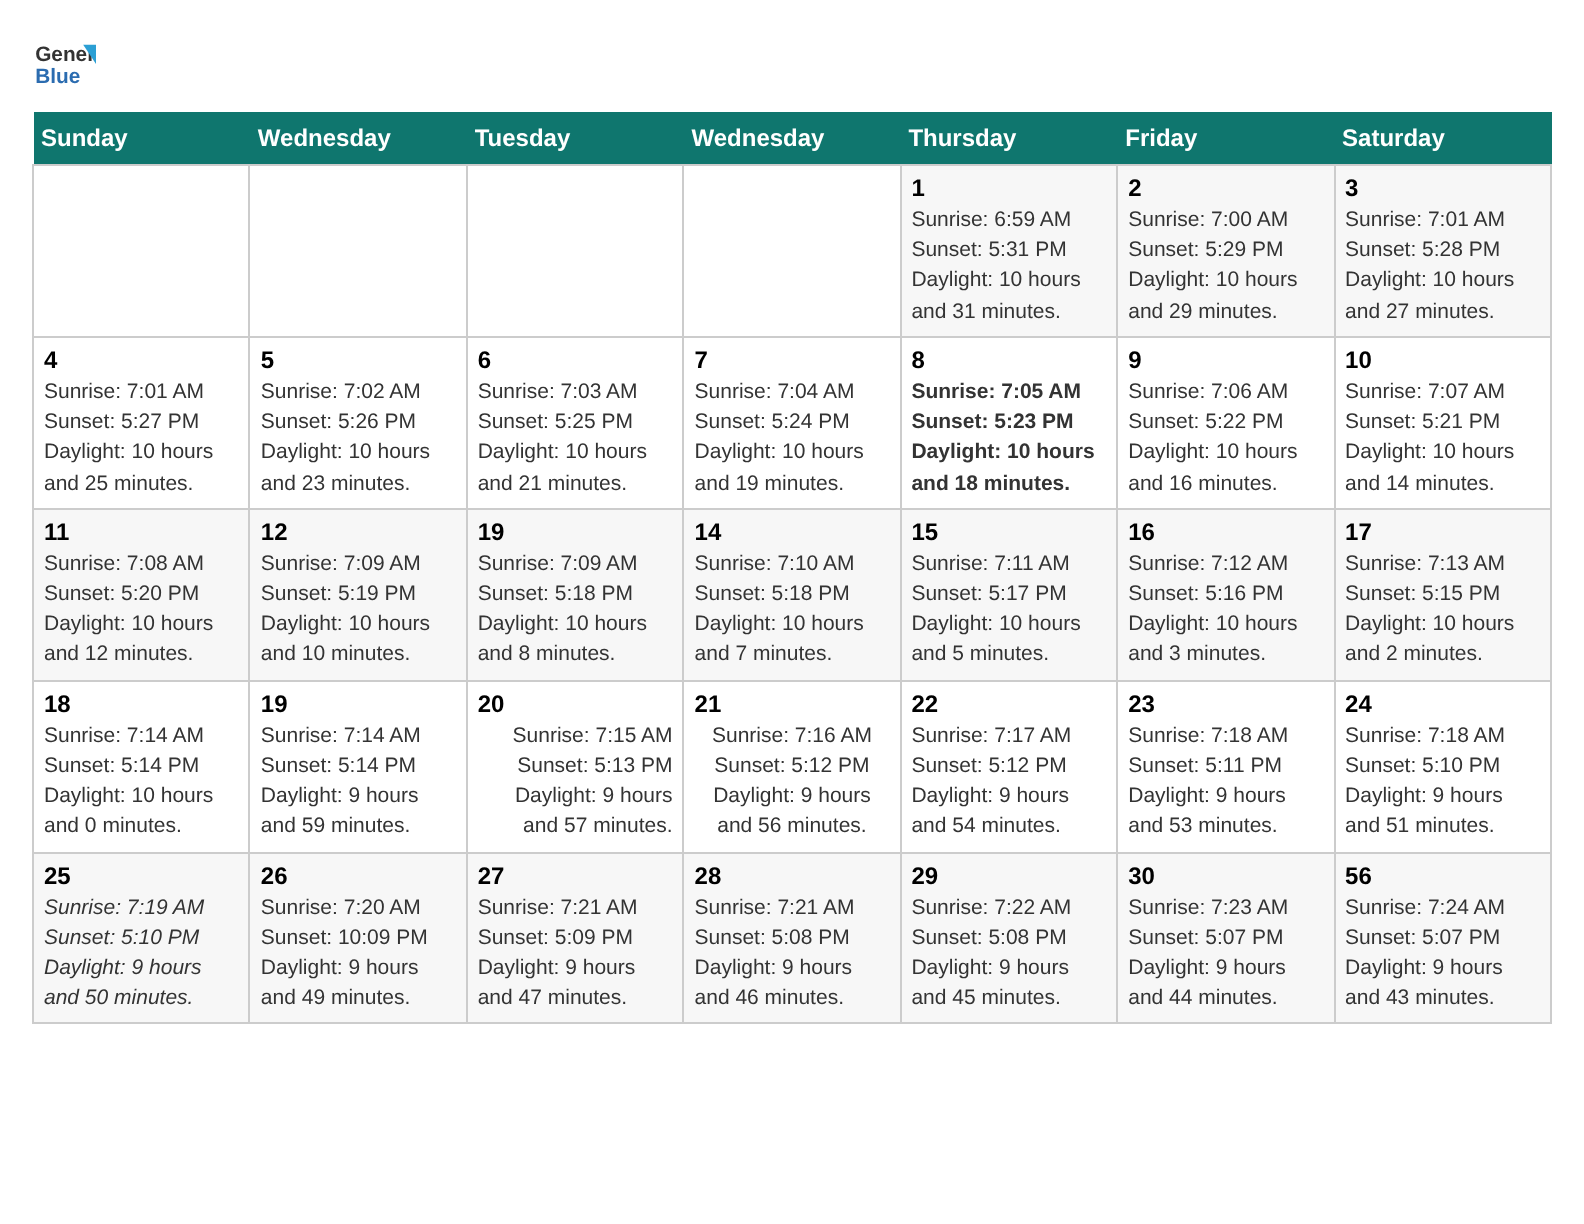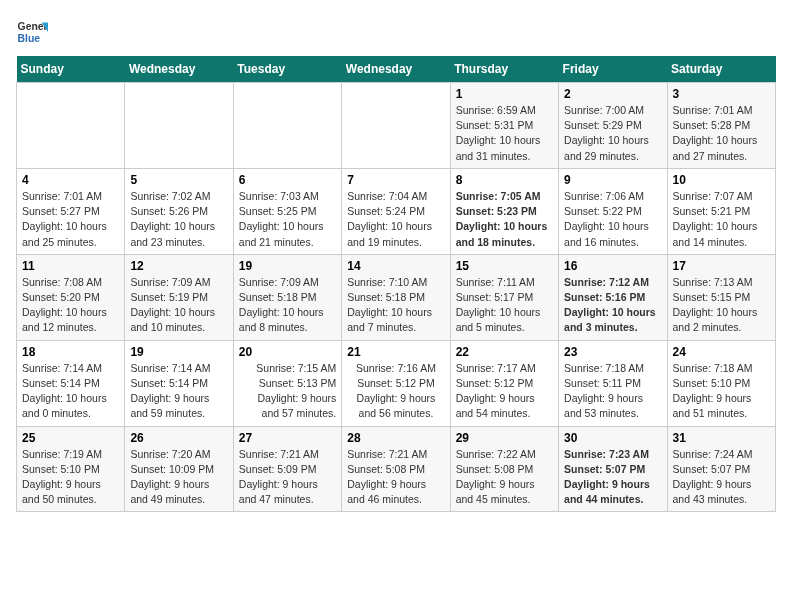--- a/index.html
+++ b/index.html
@@ -220,21 +220,21 @@
         </td>
         <td>
           <span class="day-num">15</span>
           <div class="day-info" style="white-space: pre-line;">Sunrise: 7:11 AM
 Sunset: 5:17 PM
 Daylight: 10 hours
 and 5 minutes.</div>
         </td>
         <td>
           <span class="day-num">16</span>
-          <div class="day-info" style="white-space: pre-line; font-weight: bold;">Sunrise: 7:12 AM
+          <div class="day-info" style="white-space: pre-line;">Sunrise: 7:12 AM
 Sunset: 5:16 PM
 Daylight: 10 hours
 and 3 minutes.</div>
         </td>
         <td>
           <span class="day-num">17</span>
           <div class="day-info" style="white-space: pre-line;">Sunrise: 7:13 AM
 Sunset: 5:15 PM
 Daylight: 10 hours
 and 2 minutes.</div>
@@ -287,21 +287,21 @@
           <span class="day-num">24</span>
           <div class="day-info" style="white-space: pre-line;">Sunrise: 7:18 AM
 Sunset: 5:10 PM
 Daylight: 9 hours
 and 51 minutes.</div>
         </td>
       </tr>
       <tr>
         <td>
           <span class="day-num">25</span>
-          <div class="day-info" style="white-space: pre-line;">Sunrise: 7:19 AM
+          <div class="day-info" style="white-space: pre-line; font-style: italic;">Sunrise: 7:19 AM
 Sunset: 5:10 PM
 Daylight: 9 hours
 and 50 minutes.</div>
         </td>
         <td>
           <span class="day-num">26</span>
           <div class="day-info" style="white-space: pre-line;">Sunrise: 7:20 AM
 Sunset: 10:09 PM
 Daylight: 9 hours
 and 49 minutes.</div>
@@ -322,27 +322,27 @@
         </td>
         <td>
           <span class="day-num">29</span>
           <div class="day-info" style="white-space: pre-line;">Sunrise: 7:22 AM
 Sunset: 5:08 PM
 Daylight: 9 hours
 and 45 minutes.</div>
         </td>
         <td>
           <span class="day-num">30</span>
-          <div class="day-info" style="white-space: pre-line; font-weight: bold;">Sunrise: 7:23 AM
+          <div class="day-info" style="white-space: pre-line;">Sunrise: 7:23 AM
 Sunset: 5:07 PM
 Daylight: 9 hours
 and 44 minutes.</div>
         </td>
         <td>
-          <span class="day-num">31</span>
+          <span class="day-num">56</span>
           <div class="day-info" style="white-space: pre-line;">Sunrise: 7:24 AM
 Sunset: 5:07 PM
 Daylight: 9 hours
 and 43 minutes.</div>
         </td>
       </tr>
     </tbody>
 </table>
 
 </body></html>

